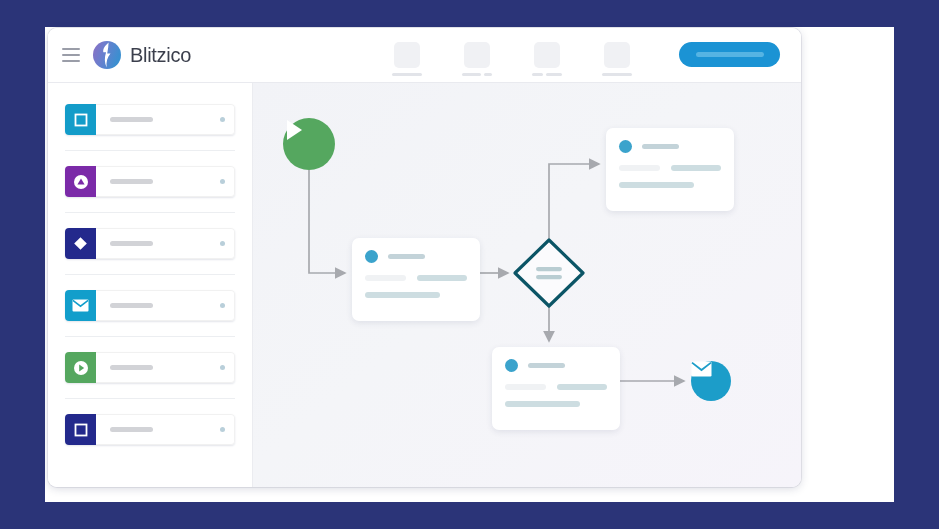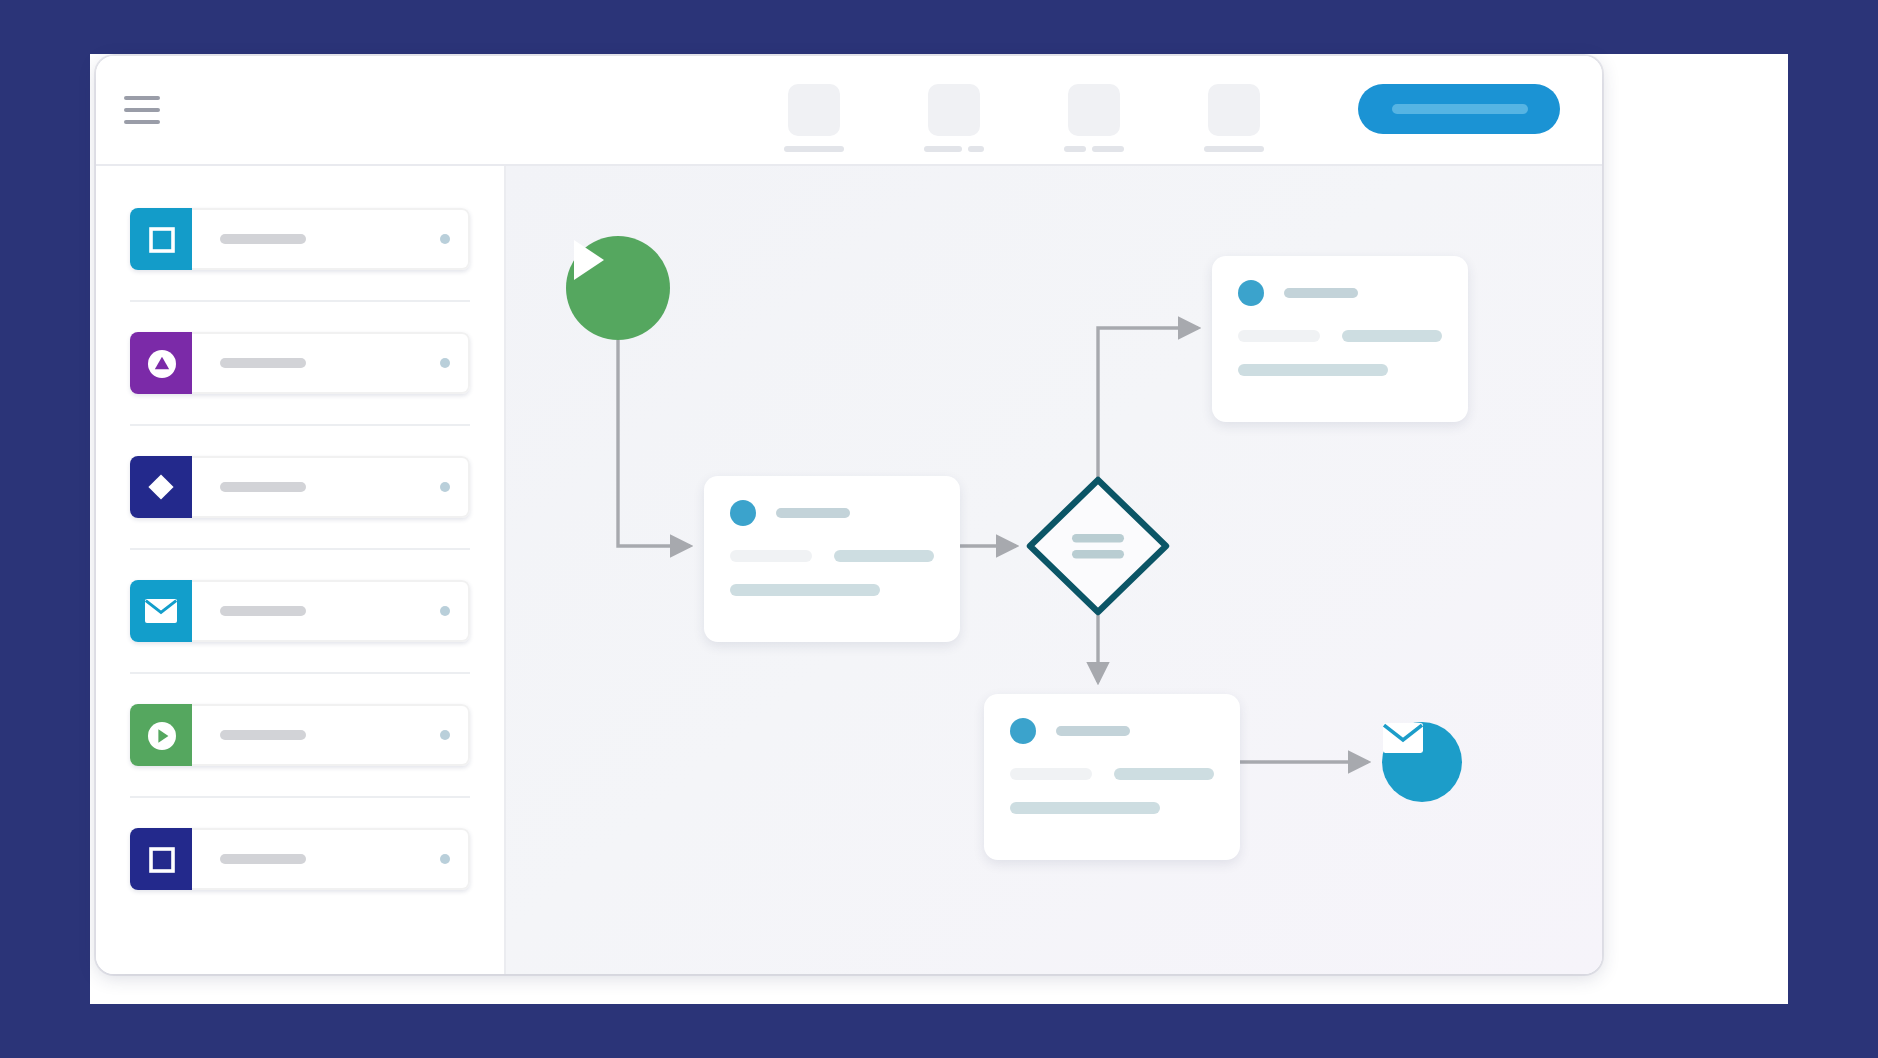--- a/index.html
+++ b/index.html
@@ -159,20 +159,34 @@
   <div id="window">
 
     <div id="topbar">
 
       <div id="hamburger">
         <i></i>
         <i></i>
         <i></i>
       </div>
 
+      <div id="brand">
+        <svg id="logo-mark" viewBox="0 0 30 30">
+          <defs>
+            <linearGradient id="lg" x1="0" y1="0" x2="1" y2="0.35">
+              <stop offset="0%" stop-color="#8d6fc4"></stop>
+              <stop offset="45%" stop-color="#6a7fce"></stop>
+              <stop offset="100%" stop-color="#3b8fd0"></stop>
+            </linearGradient>
+          </defs>
+          <circle cx="15" cy="15" r="14" fill="url(#lg)"></circle>
+          <path d="M16.6 2.4 C12.3 6.2 10.6 9.4 11.4 12.3 L14.1 12.3 C12.3 17.5 12.4 22.6 14.6 27.6 C14.0 21.9 15.3 17.2 18.5 13.5 L15.2 13.5 C16.0 9.5 16.5 5.8 16.6 2.4 Z" fill="#ffffff"></path>
+        </svg>
+        <span id="brand-name">Blitzico</span>
+      </div>
 
       <div id="navitems">
         <div class="navitem">
           <div class="nav-tile"></div>
           <div class="nav-lines">
             <i style="width:30px"></i>
           </div>
         </div>
         <div class="navitem">
           <div class="nav-tile"></div>

